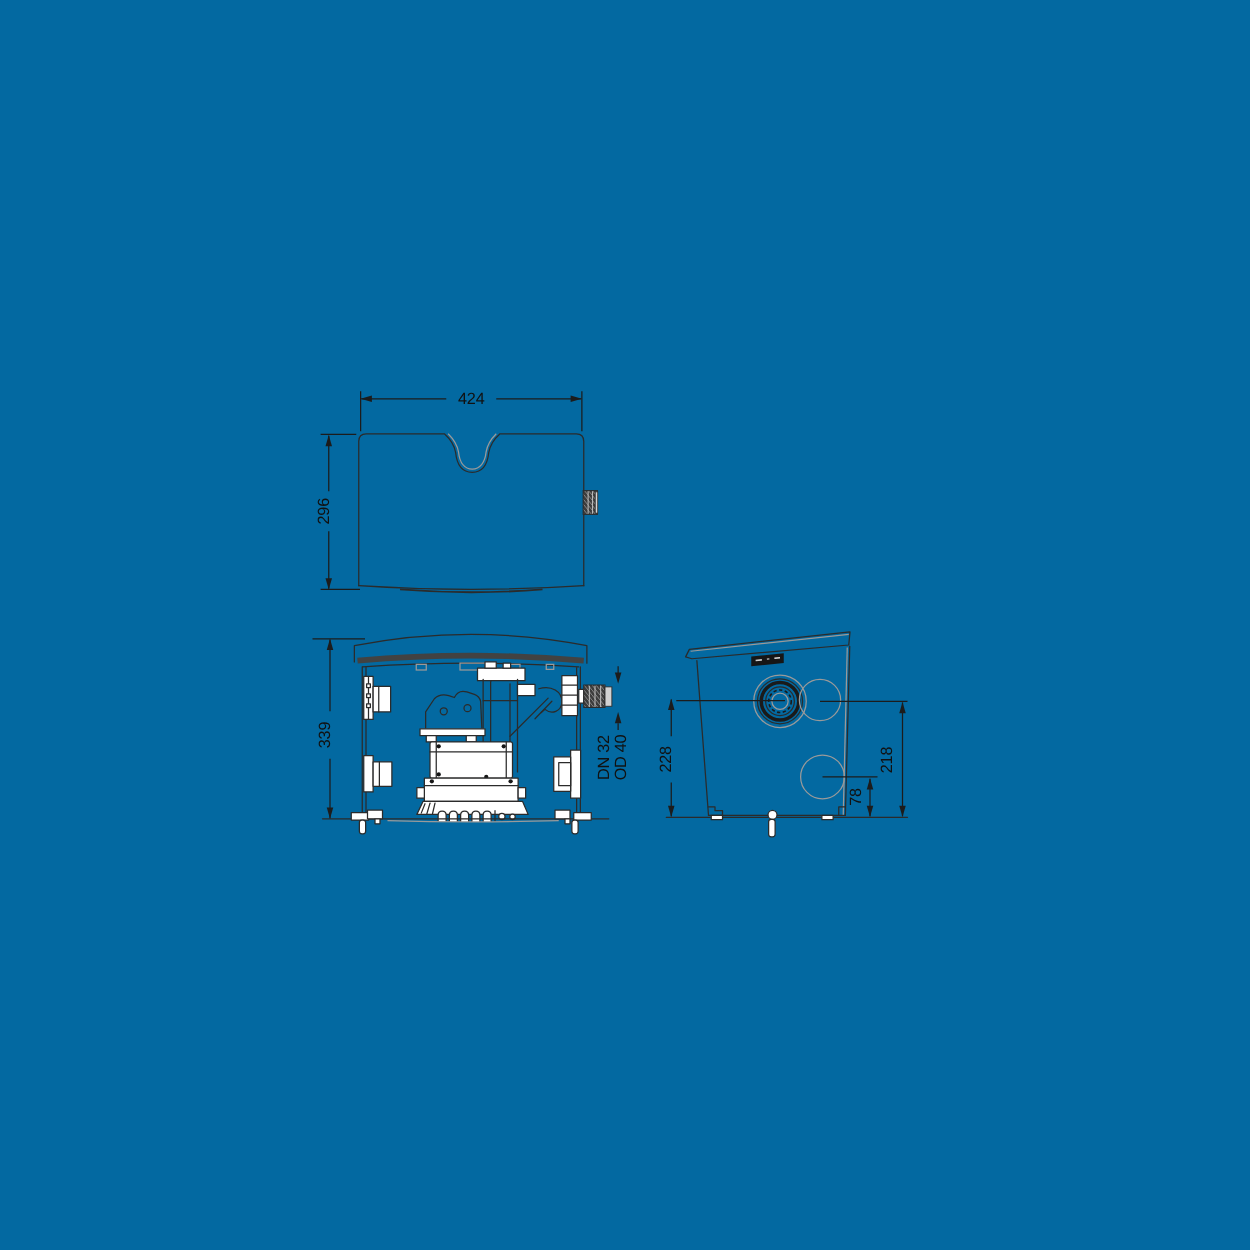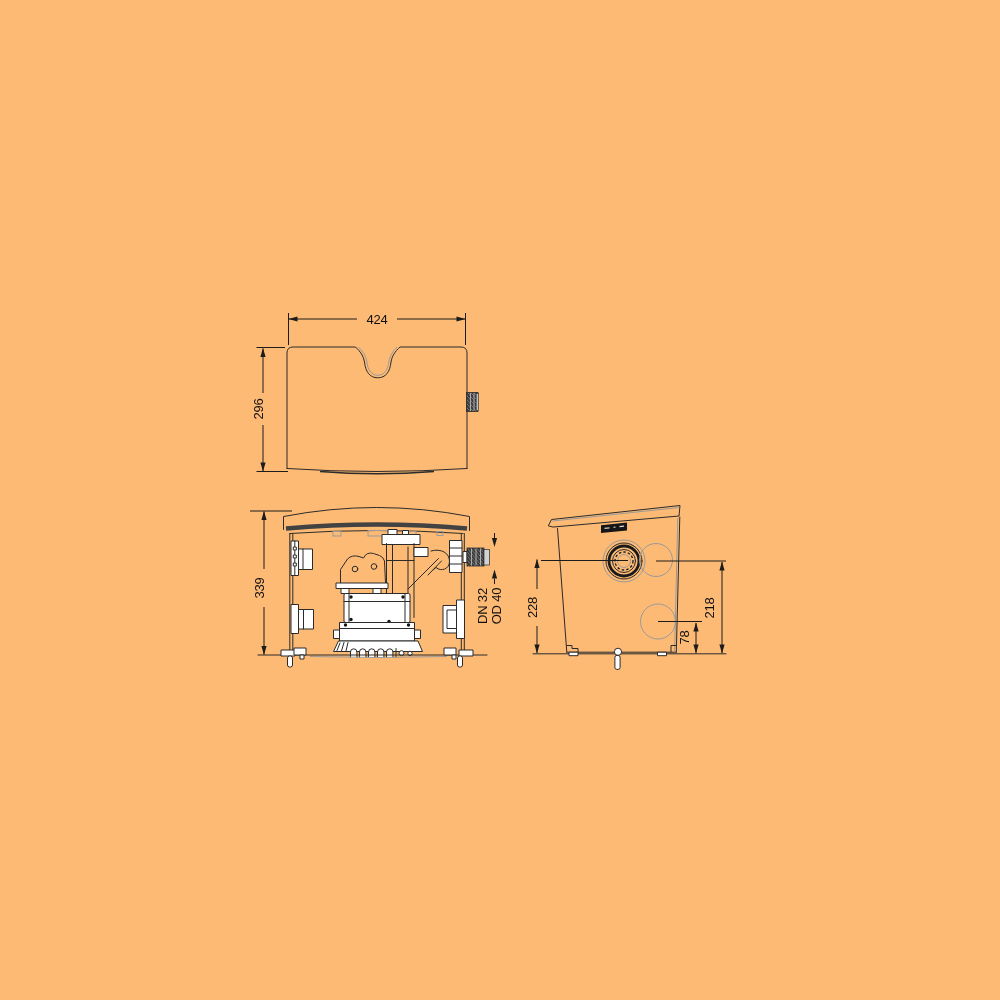--- a/index.html
+++ b/index.html
@@ -1,16 +1,16 @@
 <!DOCTYPE html>
 <html><head>
 <meta charset="utf-8">
 <style>
   html,body{margin:0;padding:0;background:#ffffff;}
-  .canvas{width:1000px;height:1000px;background:#fdba74;position:relative;font-family:"Liberation Sans",sans-serif;}
+  .canvas{width:1000px;height:1000px;background:#0369a1;position:relative;font-family:"Liberation Sans",sans-serif;}
   svg{display:block;}
   .ln{stroke:#2b2b2b;stroke-width:1;fill:none;stroke-linejoin:round;stroke-linecap:round;}
   .lnf{stroke:#2b2b2b;stroke-width:1;fill:#fff;stroke-linejoin:round;}
   .ln2{stroke:#2b2b2b;stroke-width:1.5;fill:none;}
   .thin{stroke:#9a9a9a;stroke-width:1;fill:none;}
   .dimln{stroke:#1c1c1c;stroke-width:1;fill:none;}
   .arrow{fill:#1c1c1c;stroke:none;}
   .dimtext{font-family:"Liberation Sans",sans-serif;font-size:13px;fill:#111;letter-spacing:-0.2px;}
   .seal{stroke:#424242;stroke-width:4.5;fill:none;stroke-linecap:butt;}
   .rib{stroke:#b7b7b7;stroke-width:0.9;}

